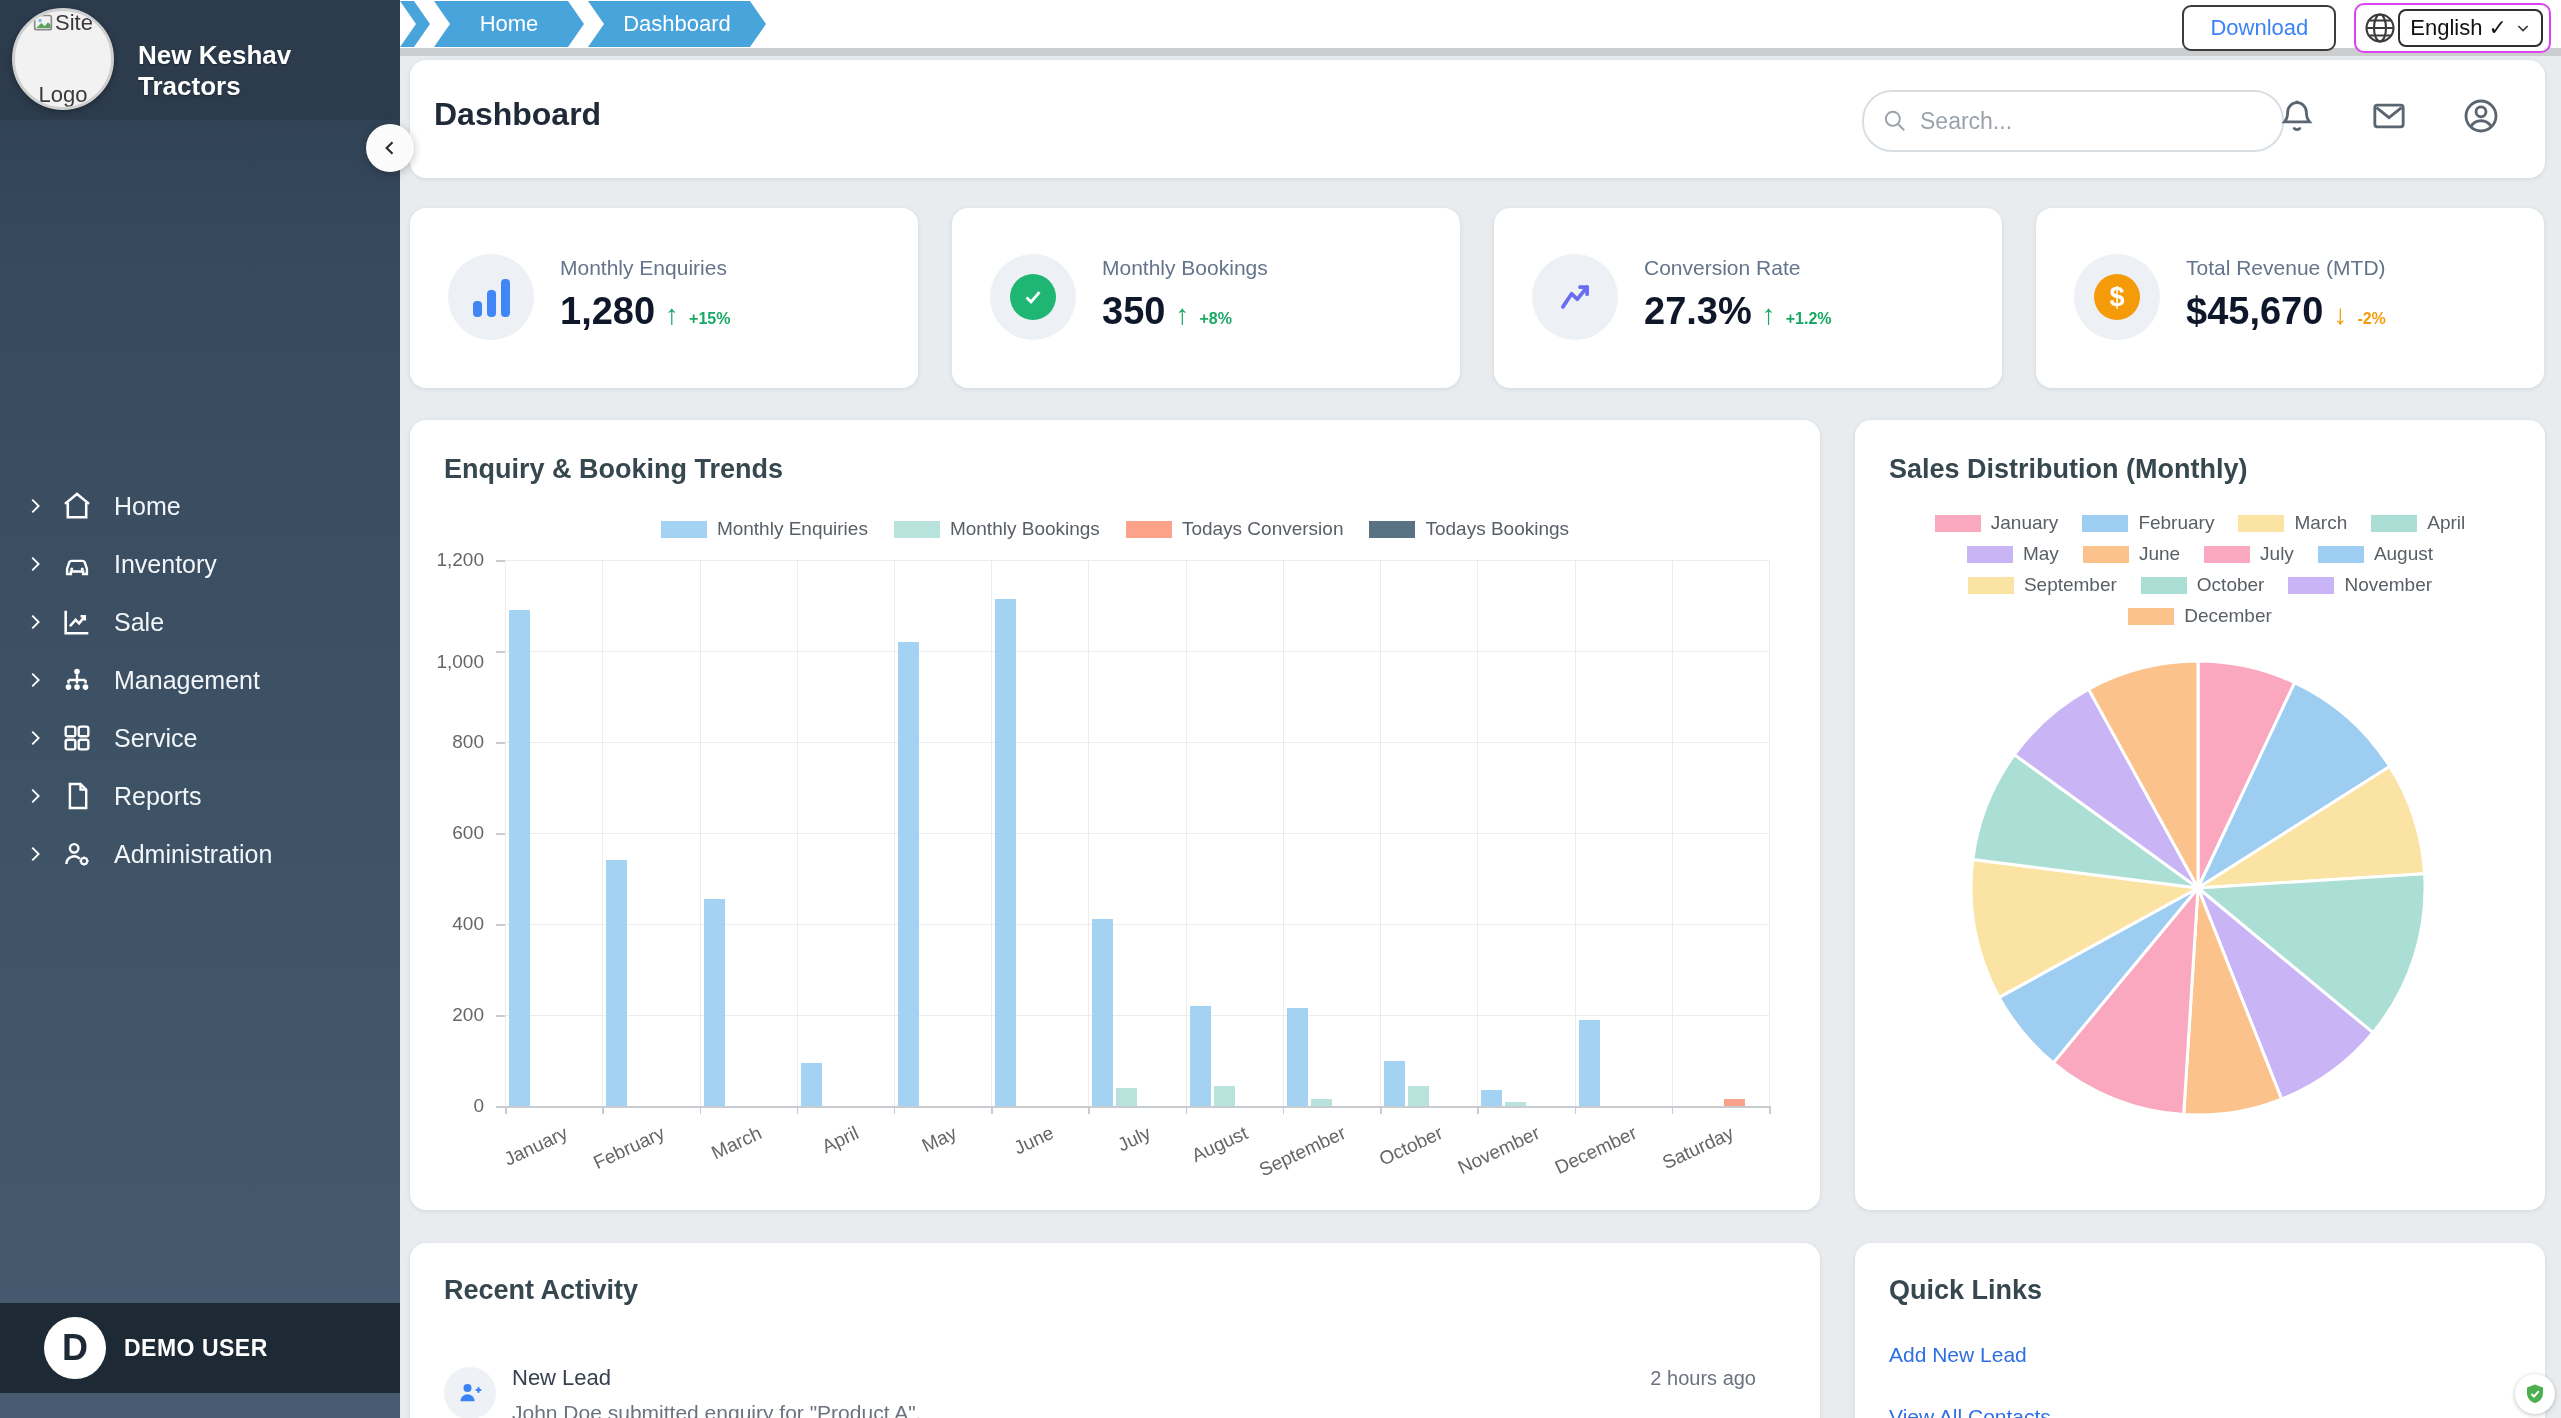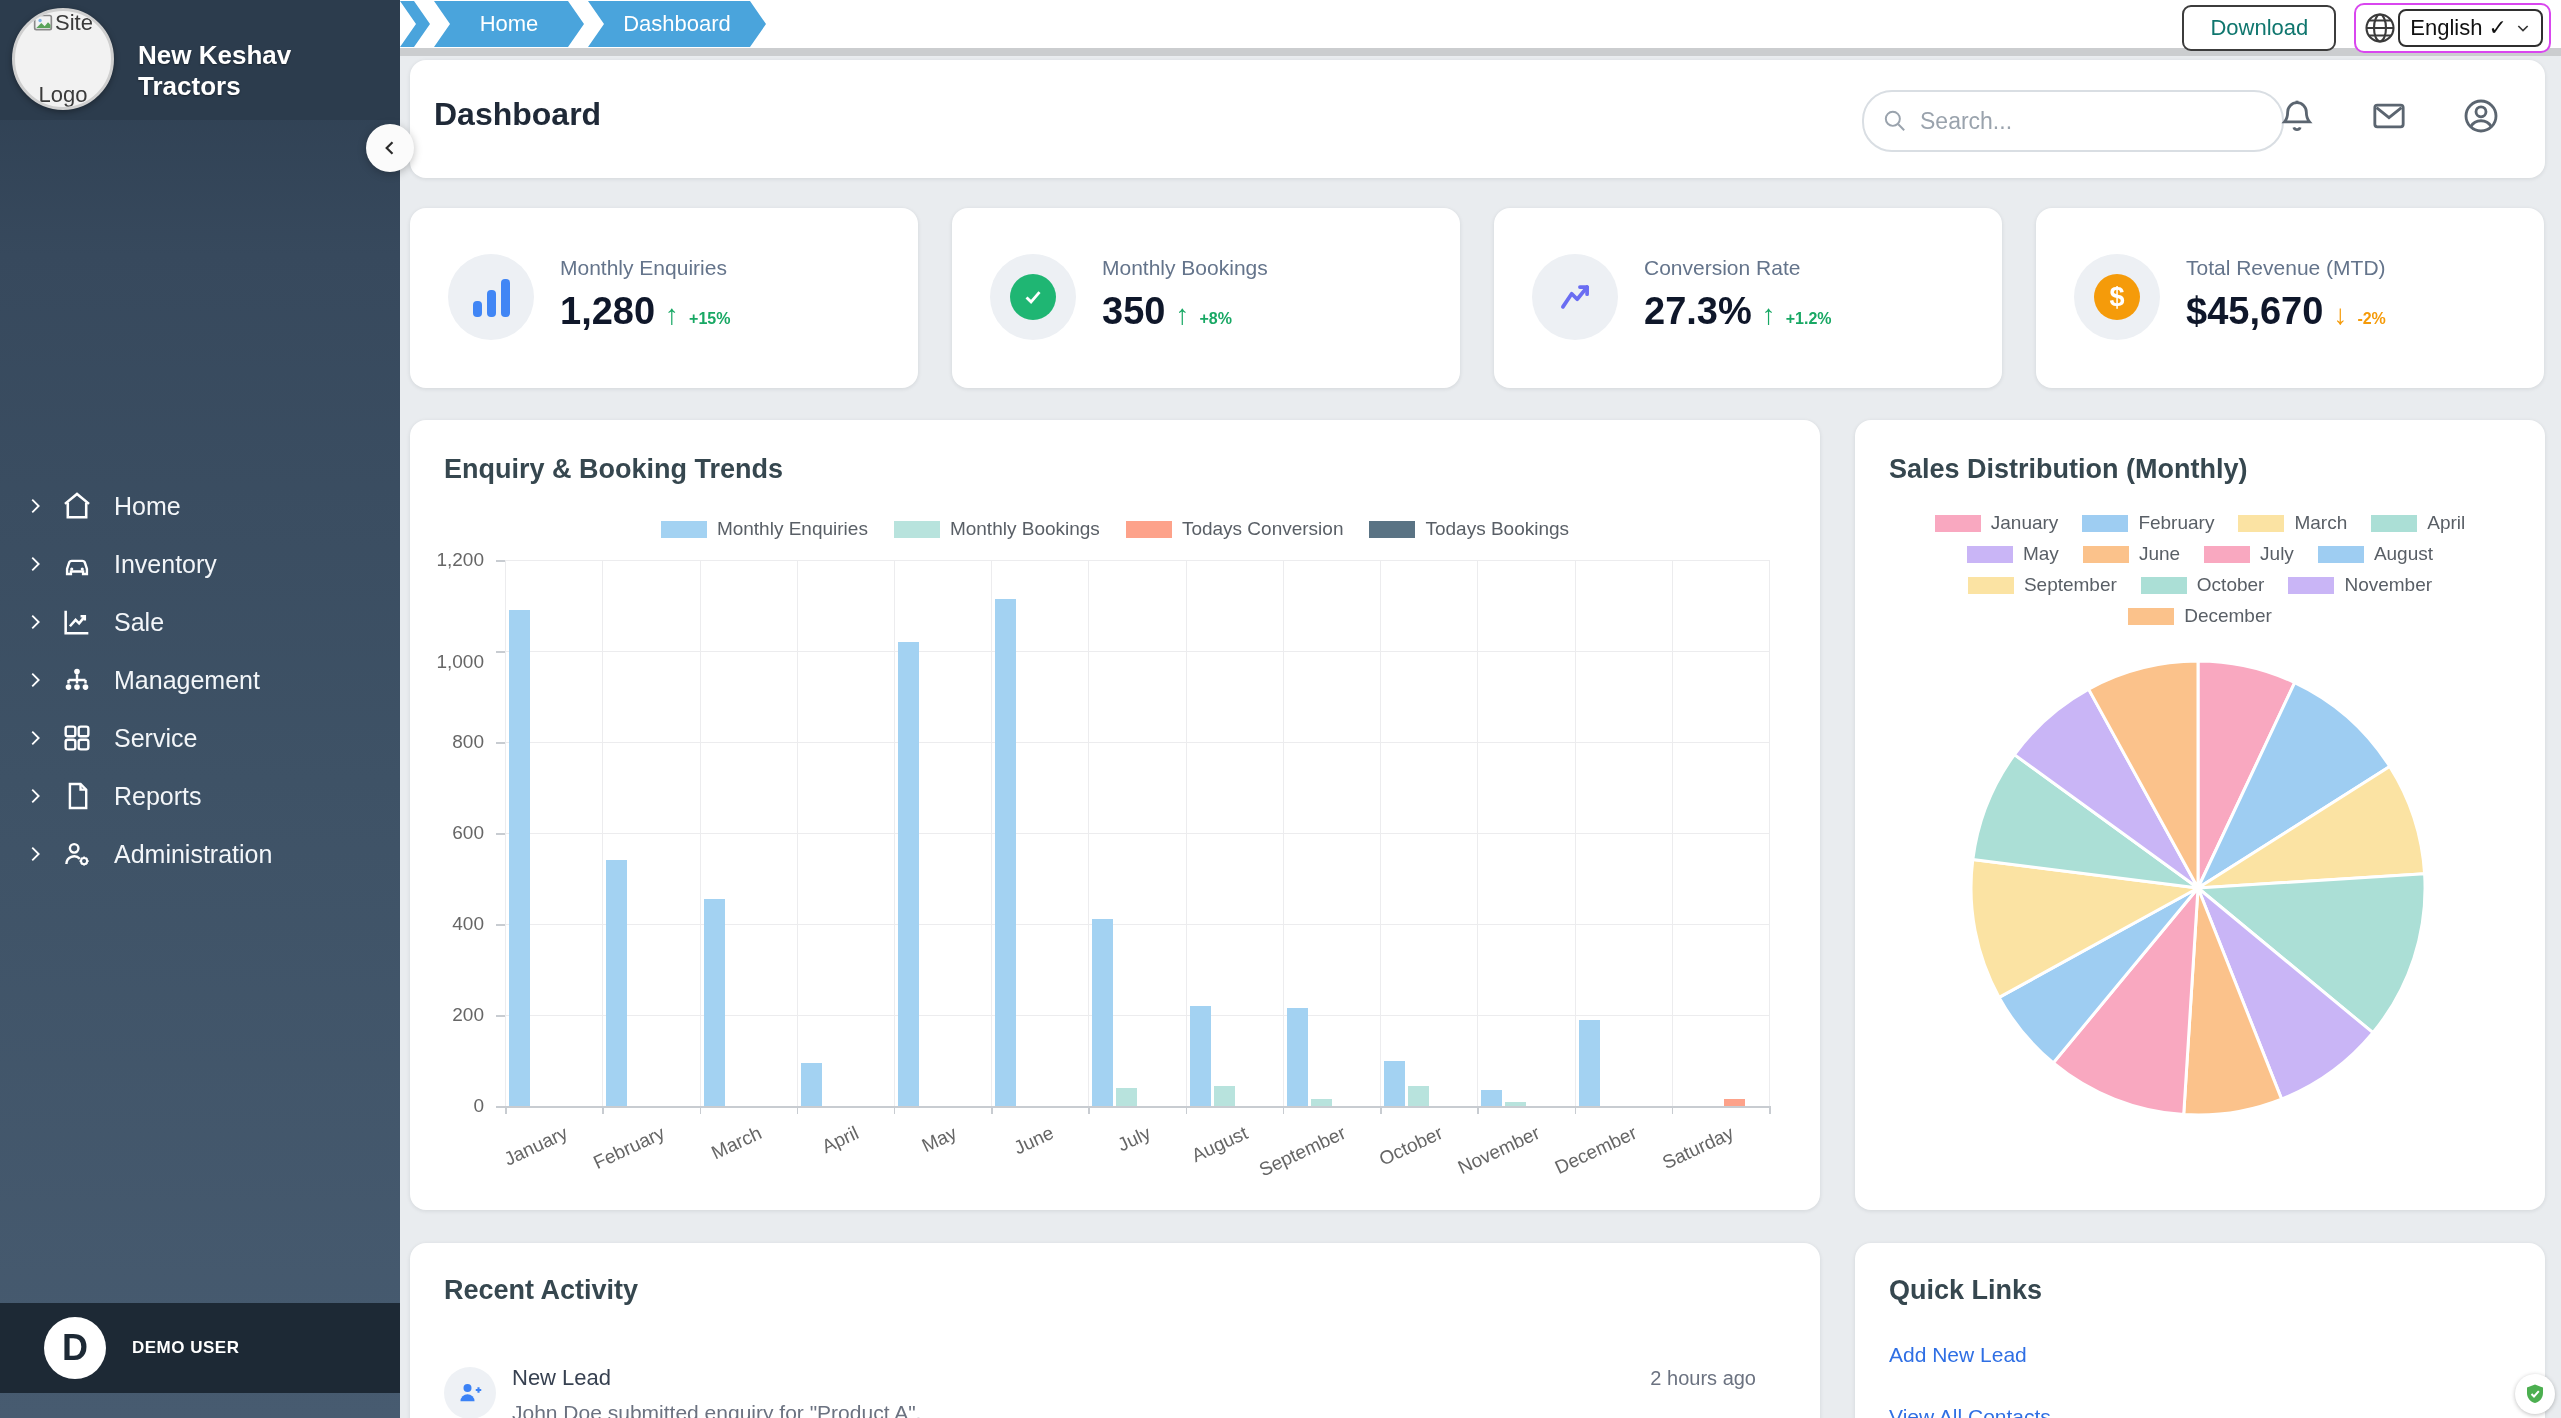--- a/index.html
+++ b/index.html
@@ -15,36 +15,36 @@
   .logo-circle .l1{display:flex;align-items:center;gap:2px;}
   .brand{position:absolute;left:138px;top:40px;color:#fff;font-weight:bold;font-size:26px;text-shadow:0 1px 2px rgba(0,0,0,.4);}
   .nav{position:absolute;left:0;top:484px;width:400px;}
   .nav-item{display:flex;align-items:center;height:44px;margin:0 0 14px 24px;color:#f3f6f9;cursor:pointer;}
   .nav-item .chev{width:22px;height:22px;margin-right:14px;flex:0 0 auto;}
   .nav-item .nicon{width:34px;height:34px;margin-right:20px;flex:0 0 auto;}
   .nav-item .nlabel{font-size:25px;}
   .user-footer{position:absolute;left:0;top:1303px;width:400px;height:90px;background:#1d2935;display:flex;align-items:center;}
   .user-avatar{width:62px;height:62px;border-radius:50%;background:#fff;color:#1d2935;display:flex;align-items:center;justify-content:center;
     font-size:36px;font-weight:bold;margin-left:44px;}
-  .user-name{color:#fff;font-size:17px;font-weight:bold;letter-spacing:.5px;margin-left:26px;}
+  .user-name{color:#fff;font-size:23px;font-weight:bold;letter-spacing:.5px;margin-left:18px;}
 
   .collapse-btn{position:absolute;left:366px;top:124px;width:48px;height:48px;border-radius:50%;background:#fbfbfb;
     box-shadow:0 2px 8px rgba(0,0,0,.25);display:flex;align-items:center;justify-content:center;z-index:30;cursor:pointer;}
 
   
   .topbar{position:absolute;left:400px;top:0;width:2161px;height:48px;background:#fff;}
   .topbar-strip{position:absolute;left:400px;top:48px;width:2161px;height:8px;background:#cbcdcf;}
   .crumbs{position:absolute;left:400px;top:1px;height:46px;display:flex;}
   .crumb{height:46px;background:#4aa4dc;color:#fff;font-size:22px;display:flex;align-items:center;justify-content:center;
     clip-path:polygon(0 0,calc(100% - 16px) 0,100% 50%,calc(100% - 16px) 100%,0 100%,16px 50%);margin-right:4px;cursor:pointer;}
   .crumb.tail{width:30px;}
   .crumb.c1{width:150px;}
   .crumb.c2{width:178px;}
   .top-actions{position:absolute;right:10px;top:3px;display:flex;align-items:center;gap:18px;}
-  .btn-download{height:42px;padding:0 26px;background:#fff;border:2px solid #3c3c3c;border-radius:9px;font-size:22px;color:#0f766e;
+  .btn-download{height:42px;padding:0 26px;background:#fff;border:2px solid #3c3c3c;border-radius:9px;font-size:22px;color:#3b82f6;
     display:flex;align-items:center;cursor:pointer;}
   .lang-box{height:46px;border:2px solid #d946ef;border-radius:10px;background:#fff;display:flex;align-items:center;padding:0 6px;cursor:pointer;}
   .lang-inner{border:2px solid #2f2f2f;border-radius:8px;height:34px;display:flex;align-items:center;padding:0 10px;font-size:22px;color:#111;gap:8px;}
 
   
   .card{position:absolute;background:#fff;border-radius:16px;box-shadow:0 1px 4px rgba(20,30,40,.10);}
   .header-card{left:410px;top:60px;width:2135px;height:118px;}
   .page-title{position:absolute;left:24px;top:36px;font-size:32px;font-weight:bold;color:#1f2937;}
   .search-wrap{position:absolute;left:1452px;top:30px;width:382px;height:58px;border:2px solid #d9dee3;border-radius:30px;
     display:flex;align-items:center;padding:0 18px;gap:10px;background:#fff;}

